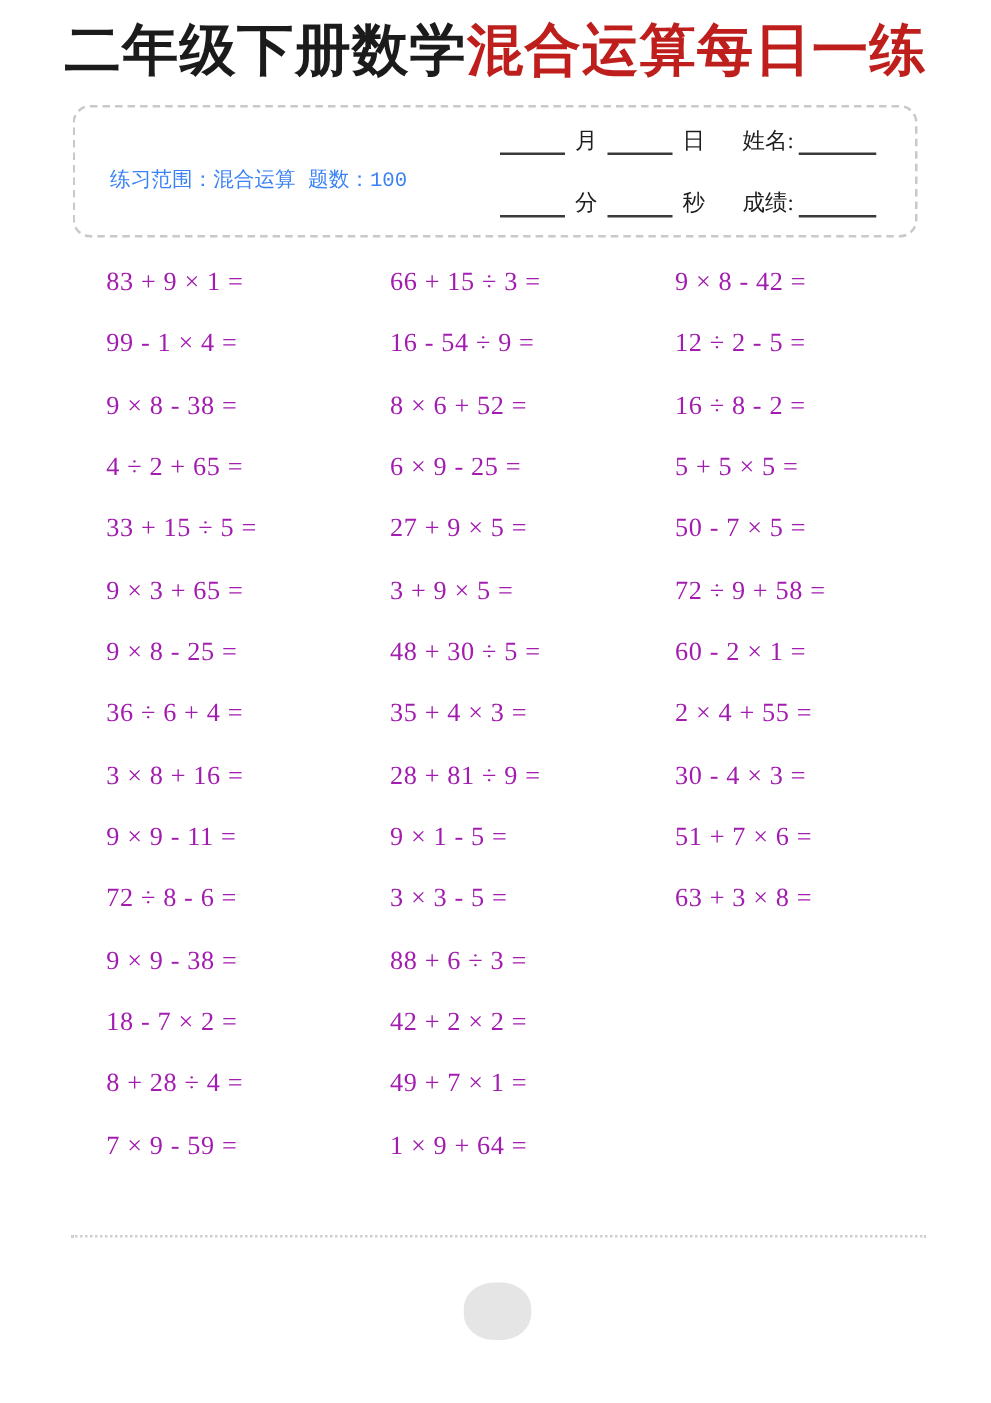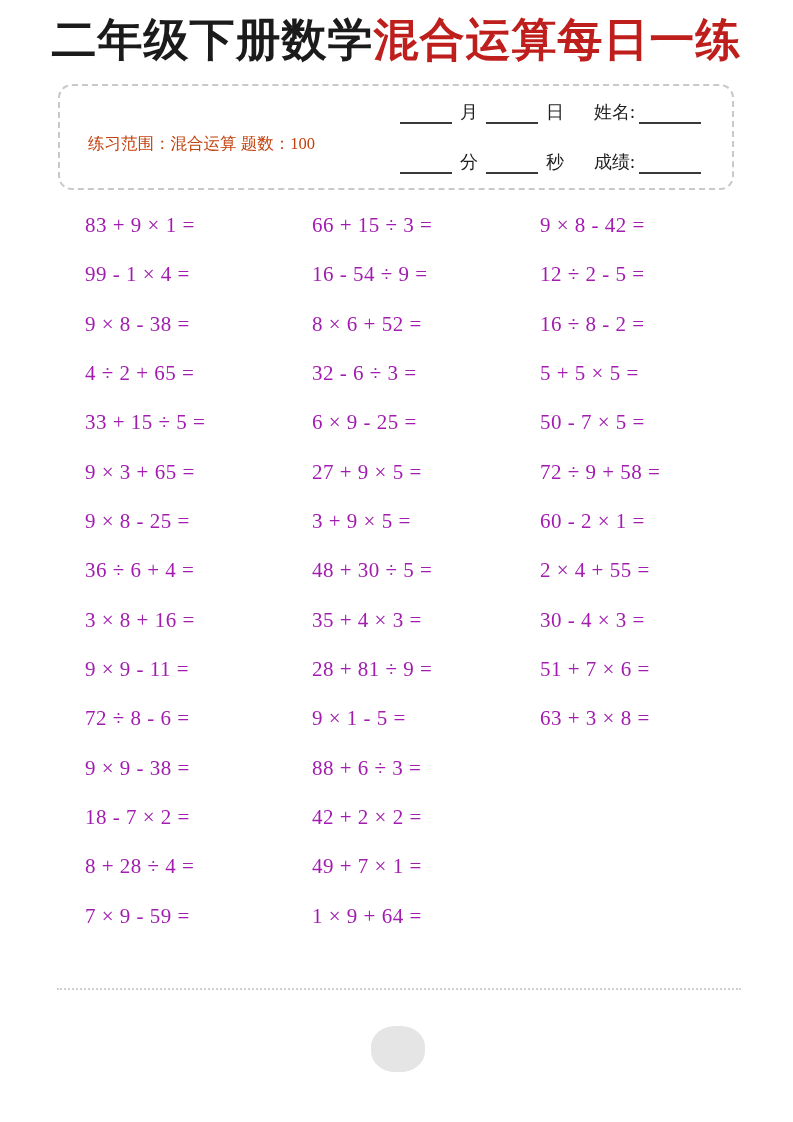--- a/index.html
+++ b/index.html
@@ -34,22 +34,23 @@
     height: 106px;
     border: 2px dashed #c9c9c9;
     border-radius: 14px;
     background: #ffffff;
   }
   .scope {
     position: absolute;
     left: 28px;
     top: 47px;
     font-size: 16.5px;
-    color: #c2410c;
+    color: #3b82f6;
     white-space: nowrap;
+    font-family: Liberation Mono, monospace;
   }
   .fields {
     position: absolute;
     left: 340px;
     top: 0;
     width: 310px;
   }
   .field-line {
     display: flex;
     align-items: flex-end;
@@ -144,28 +145,28 @@
       <div class="problem">3 × 8 + 16 =</div>
       <div class="problem">9 × 9 - 11 =</div>
       <div class="problem">72 ÷ 8 - 6 =</div>
       <div class="problem">9 × 9 - 38 =</div>
       <div class="problem">18 - 7 × 2 =</div>
       <div class="problem">8 + 28 ÷ 4 =</div>
       <div class="problem">7 × 9 - 59 =</div>
       <div class="problem">66 + 15 ÷ 3 =</div>
       <div class="problem">16 - 54 ÷ 9 =</div>
       <div class="problem">8 × 6 + 52 =</div>
-      <div class="problem">32 - 6 ÷ 3 =</div>
       <div class="problem">6 × 9 - 25 =</div>
       <div class="problem">27 + 9 × 5 =</div>
       <div class="problem">3 + 9 × 5 =</div>
       <div class="problem">48 + 30 ÷ 5 =</div>
       <div class="problem">35 + 4 × 3 =</div>
       <div class="problem">28 + 81 ÷ 9 =</div>
       <div class="problem">9 × 1 - 5 =</div>
+      <div class="problem">3 × 3 - 5 =</div>
       <div class="problem">88 + 6 ÷ 3 =</div>
       <div class="problem">42 + 2 × 2 =</div>
       <div class="problem">49 + 7 × 1 =</div>
       <div class="problem">1 × 9 + 64 =</div>
       <div class="problem">9 × 8 - 42 =</div>
       <div class="problem">12 ÷ 2 - 5 =</div>
       <div class="problem">16 ÷ 8 - 2 =</div>
       <div class="problem">5 + 5 × 5 =</div>
       <div class="problem">50 - 7 × 5 =</div>
       <div class="problem">72 ÷ 9 + 58 =</div>

